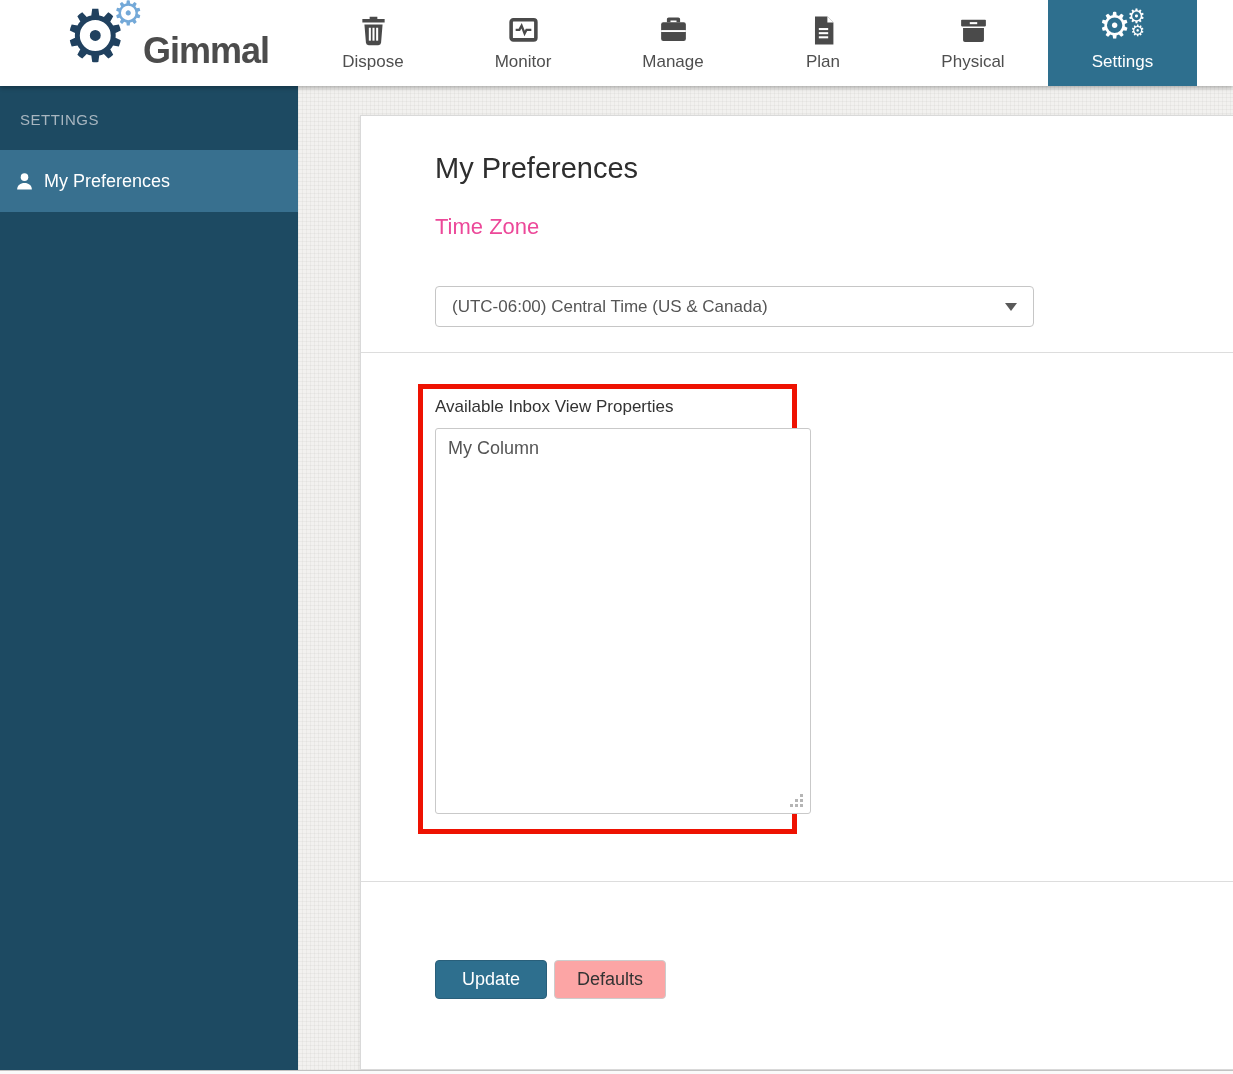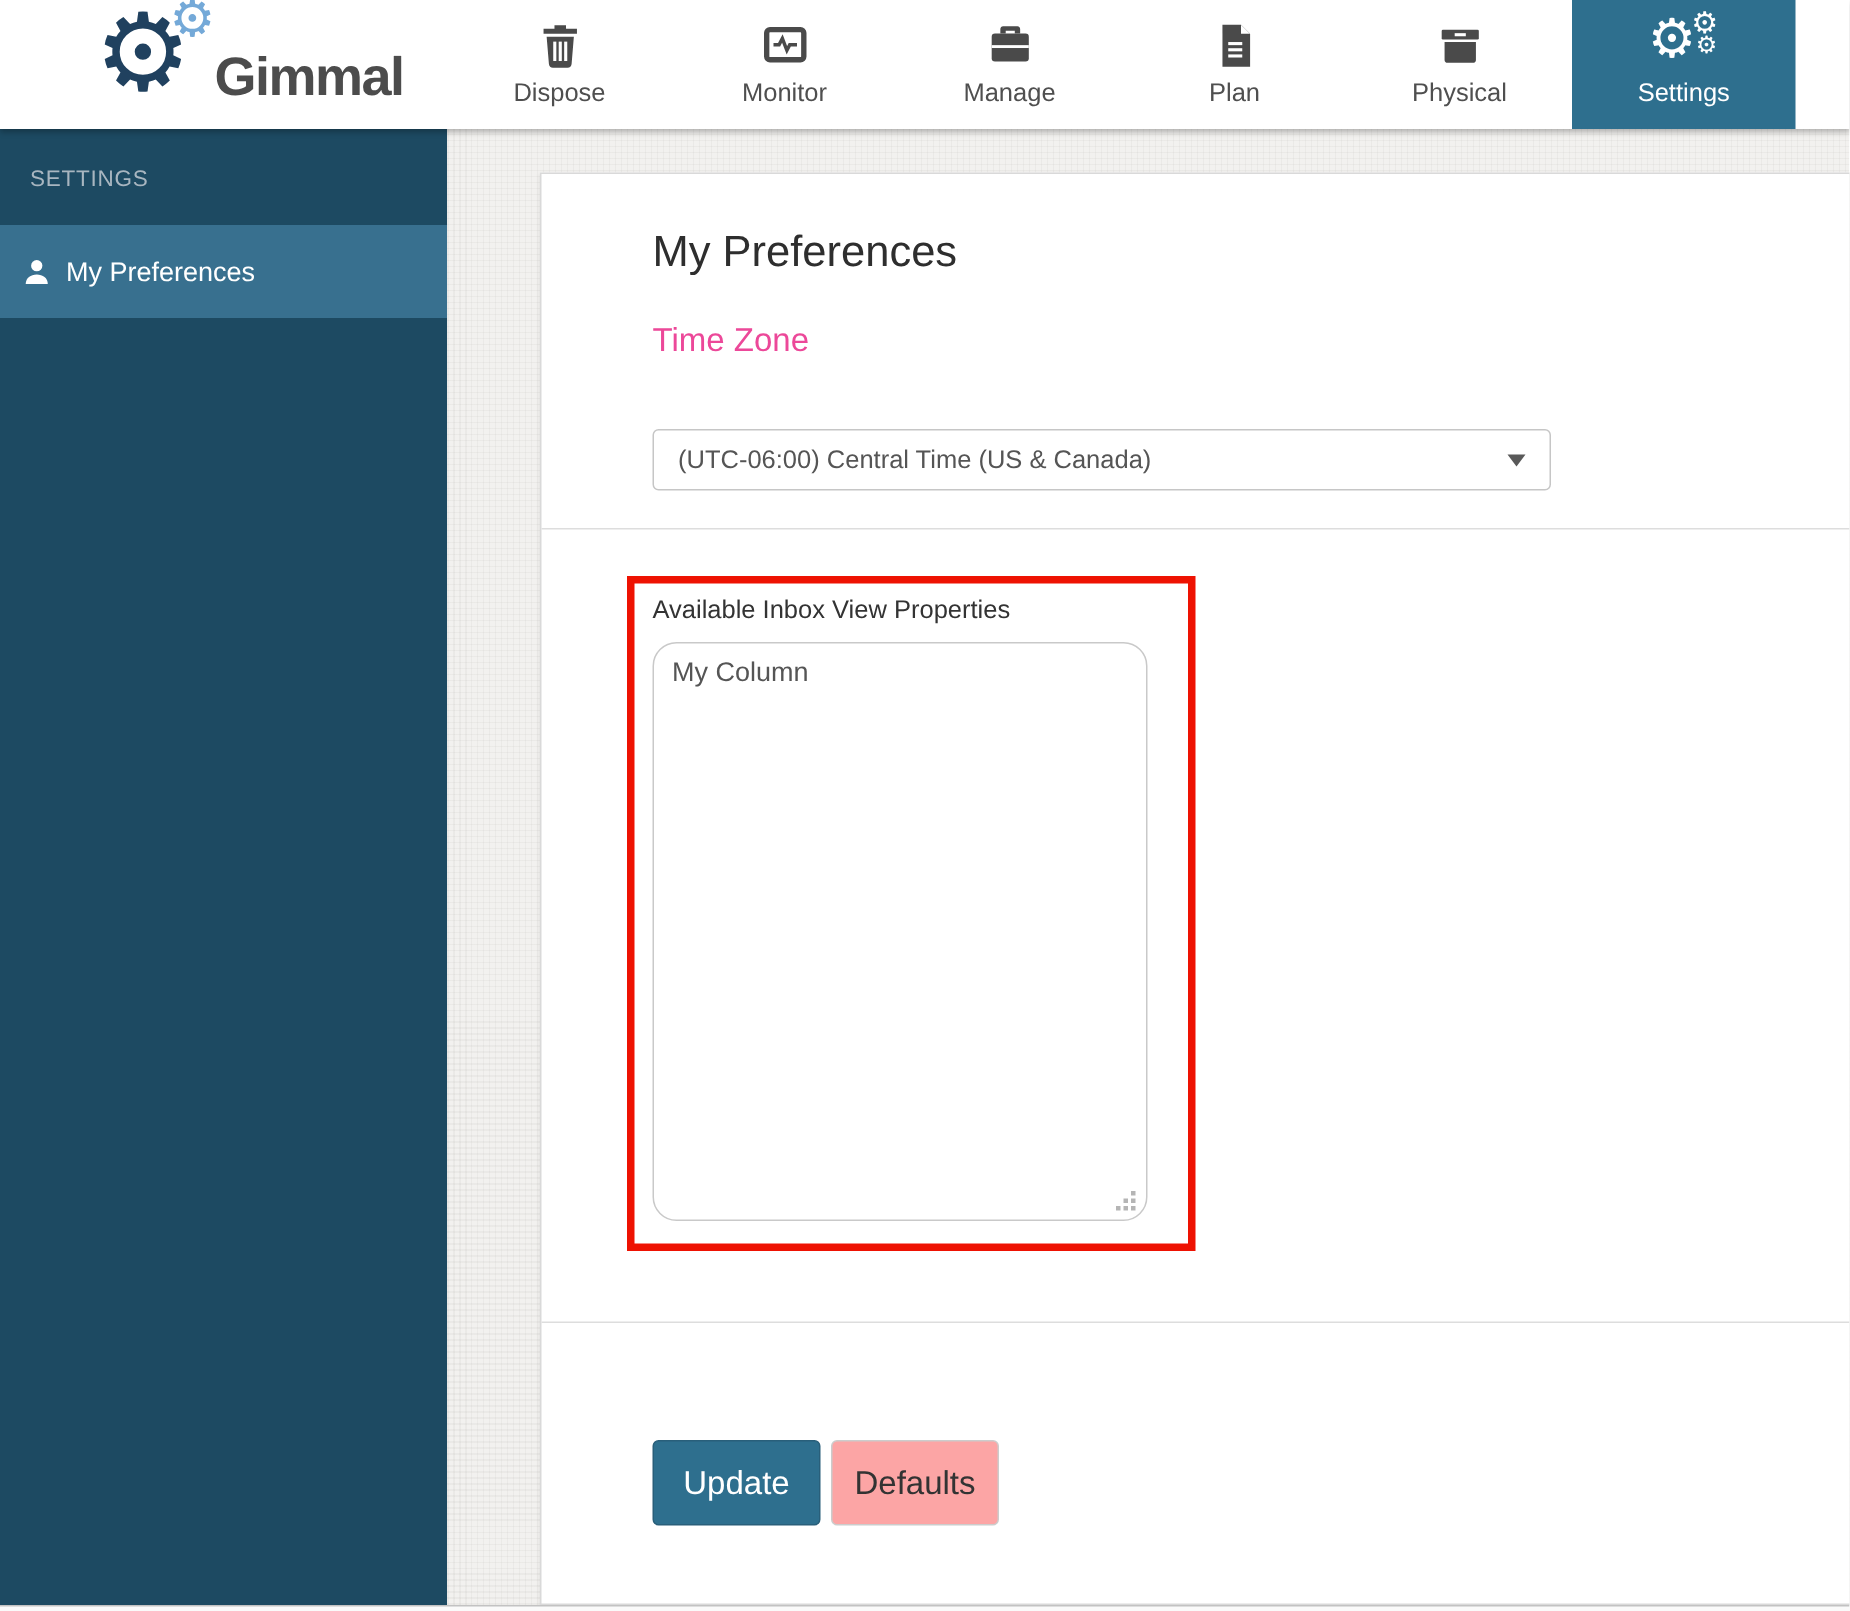--- a/index.html
+++ b/index.html
@@ -50,28 +50,28 @@
               border-left:6px solid transparent; border-right:6px solid transparent;
               border-top:8px solid #595959; }
 
   .divider { position:absolute; left:0; width:100%; height:1px; background:#ddd; }
   .divider-1 { top:236px; }
   .divider-2 { top:765px; }
 
   .redbox { position:absolute; left:57px; top:268px; width:379px; height:450px;
             border:5px solid #ee1202;padding-left:36px; }
   .inbox-label { position:absolute; left:12px; top:8px; font-size:17px; color:#333; }
-  .listbox { position:absolute; left:12px; top:39px; width:330px; height:386px; background:#fff;
-             border:1px solid #c9c9c9; border-radius:16px; }
+  .listbox { position:absolute; left:12px; top:39px; width:376px; height:386px; background:#fff;
+             border:1px solid #c9c9c9; border-radius:3px; }
   .list-item { padding:9px 12px; font-size:18px; color:#555; cursor:pointer; }
   .grip { position:absolute; right:7px; bottom:6px; width:3px; height:3px; background:#b5b5b5;
           box-shadow:-5px 0 0 #b5b5b5, -10px 0 0 #b5b5b5, 0 -5px 0 #b5b5b5,
                      -5px -5px 0 #b5b5b5, 0 -10px 0 #b5b5b5; cursor:nwse-resize; }
 
-  .btn { position:absolute; top:844px; width:112px; height:57px; font-size:22px;
+  .btn { position:absolute; top:844px; width:112px; height:39px; font-size:18px;
          border-radius:4px; display:flex; align-items:center; justify-content:center; cursor:pointer;
          font-family:"Liberation Sans", sans-serif; }
   .btn-update { left:74px; background:#2e6f8e; border:1px solid #295f7a; color:#fff; }
   .btn-defaults { left:193px; background:#fca5a5; border:1px solid #ccc; color:#333; }
 
   .bottom-edge { position:absolute; left:0; right:0; bottom:0; height:4px; background:#fafafa;
                  border-top:1px solid #c2c2c2; z-index:6; }
 </style>
 </head>
 <body>

